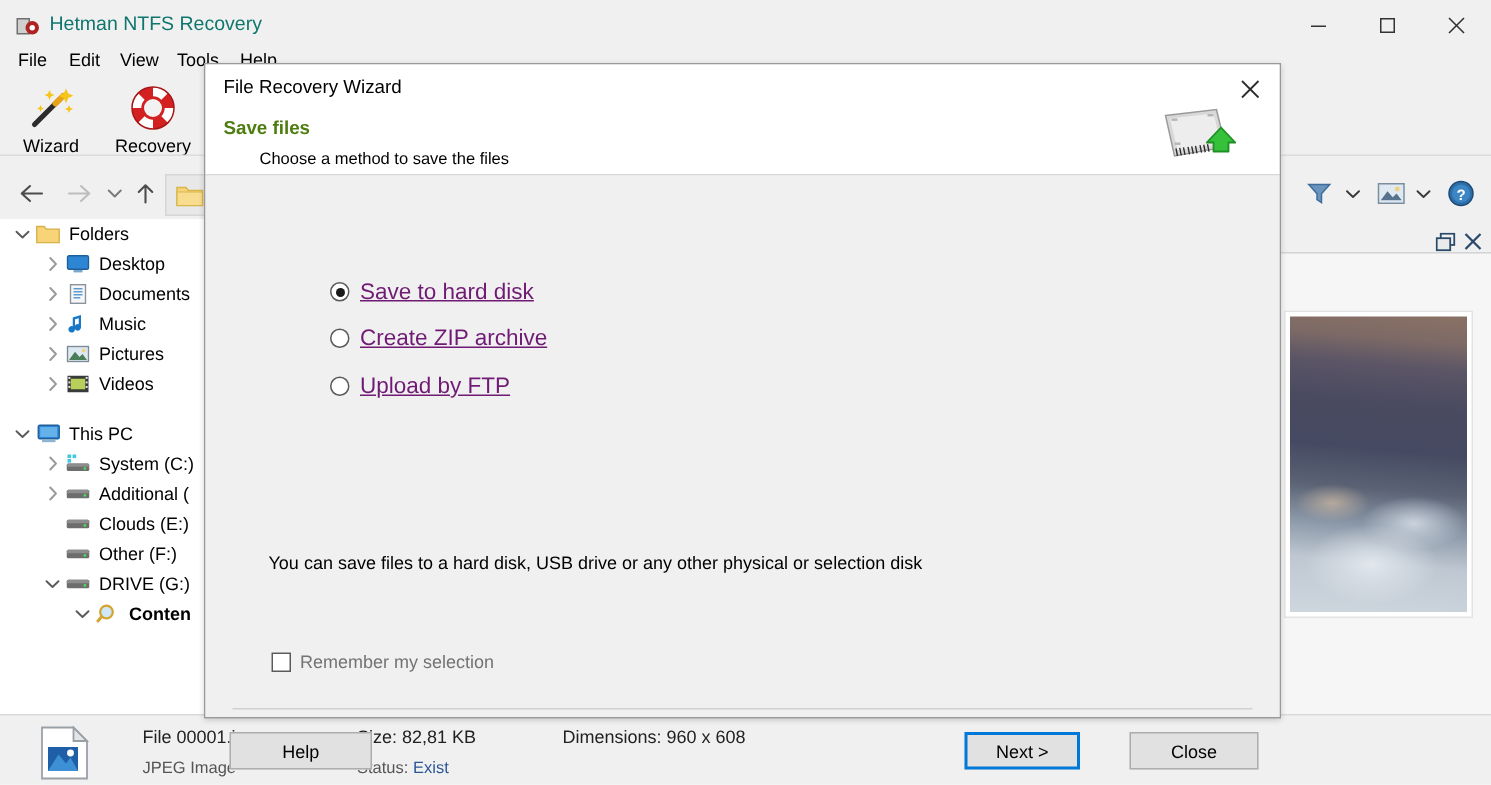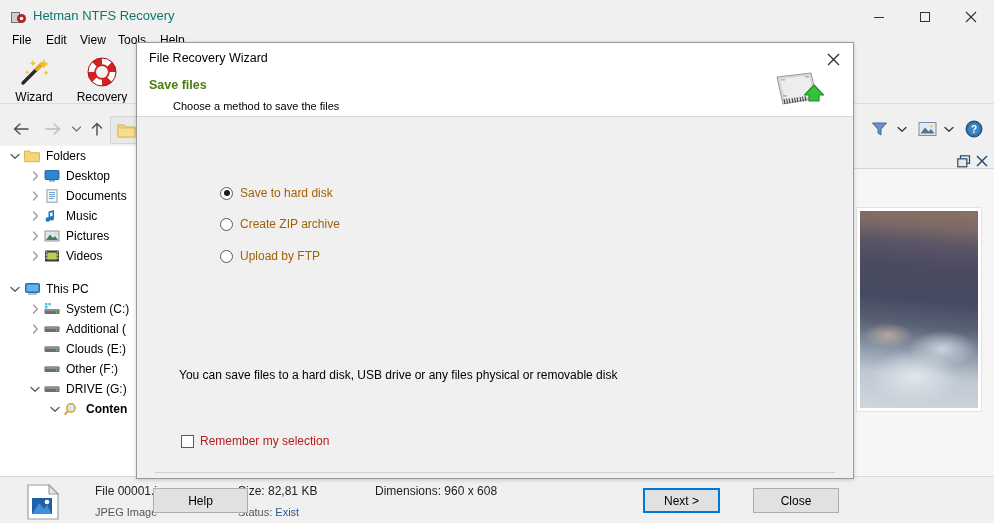--- a/index.html
+++ b/index.html
@@ -79,27 +79,27 @@
   .dlg-close{position:absolute;right:8px;top:5px;width:24px;height:22px;display:flex;align-items:center;justify-content:center;}
   .dlg-h1{position:absolute;left:12px;top:35px;font-size:12.5px;font-weight:bold;color:#4d7c0f;}
   .dlg-h2{position:absolute;left:36px;top:57px;font-size:11px;color:#000;}
   .dlg-hdicon{position:absolute;right:28px;top:24px;width:58px;height:46px;}
   .dlg-hsep{position:absolute;left:0;top:73px;width:716px;height:1px;background:#d7d7d7;}
   .dlg-body{position:absolute;left:0;top:74px;width:716px;height:361px;background:#f0f0f0;}
 
   .radio-row{position:absolute;left:83px;display:flex;align-items:center;}
   .radio{width:13px;height:13px;border:1px solid #5a5a5a;border-radius:50%;background:#fff;box-sizing:border-box;position:relative;flex:0 0 13px;}
   .radio.on::after{content:"";position:absolute;left:2.5px;top:2.5px;width:6px;height:6px;border-radius:50%;background:#1a1a1a;}
-  .radio-lab{margin-left:7px;font-size:12px;color:#a16207;white-space:nowrap;}
+  .radio-lab{margin-left:7px;font-size:15px;color:#701a75;white-space:nowrap;text-decoration:underline;}
 
   .desc{position:absolute;left:42px;top:251px;font-size:12px;color:#000;white-space:nowrap;}
 
   .chk-row{position:absolute;left:44px;top:317px;display:flex;align-items:center;}
   .chkbox{width:13px;height:13px;border:1px solid #5a5a5a;background:#fff;box-sizing:border-box;flex:0 0 13px;}
-  .chk-lab{margin-left:6px;font-size:12px;color:#b91c1c;white-space:nowrap;}
+  .chk-lab{margin-left:6px;font-size:12px;color:#737373;white-space:nowrap;}
 
   .btn-sep{position:absolute;left:18px;top:355px;width:680px;height:1px;background:#d0d0d0;}
   .btn{position:absolute;top:371px;height:25px;background:#e1e1e1;border:1px solid #adadad;box-sizing:border-box;display:flex;align-items:center;justify-content:center;font-size:12px;color:#000;}
   .btn-help{left:16px;width:95px;}
   .btn-next{left:506px;width:77px;background:#e1e1e1;border:2px solid #0078d7;}
   .btn-close{left:616px;width:86px;}
 </style>
 </head>
 <body>
 
@@ -547,21 +547,21 @@
       <div class="radio-row" style="top:100px;">
         <span class="radio"></span>
         <span class="radio-lab">Create ZIP archive</span>
       </div>
 
       <div class="radio-row" style="top:132px;">
         <span class="radio"></span>
         <span class="radio-lab">Upload by FTP</span>
       </div>
 
-      <div class="desc">You can save files to a hard disk, USB drive or any files physical or removable disk</div>
+      <div class="desc">You can save files to a hard disk, USB drive or any other physical or selection disk</div>
 
       <div class="chk-row">
         <span class="chkbox"></span>
         <span class="chk-lab">Remember my selection</span>
       </div>
 
       <div class="btn-sep"></div>
 
       <div class="btn btn-help">Help</div>
       <div class="btn btn-next">Next &gt;</div>

